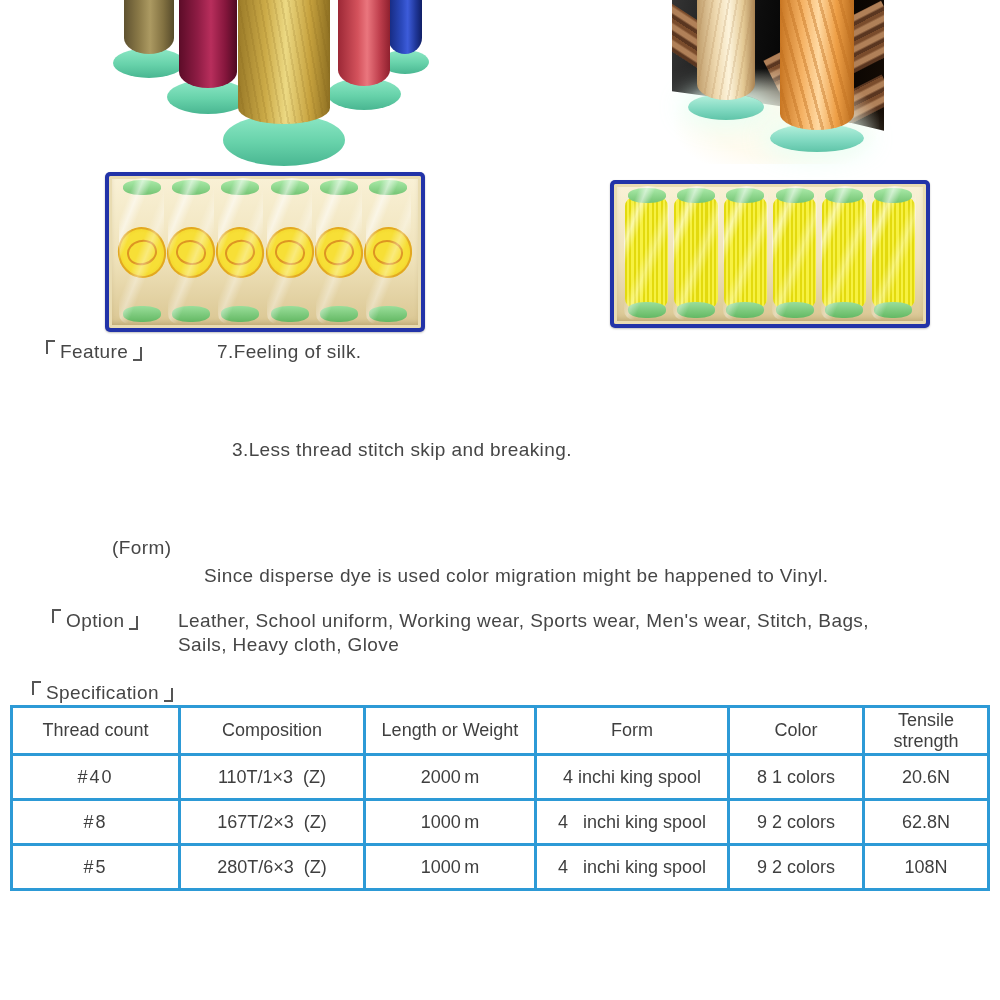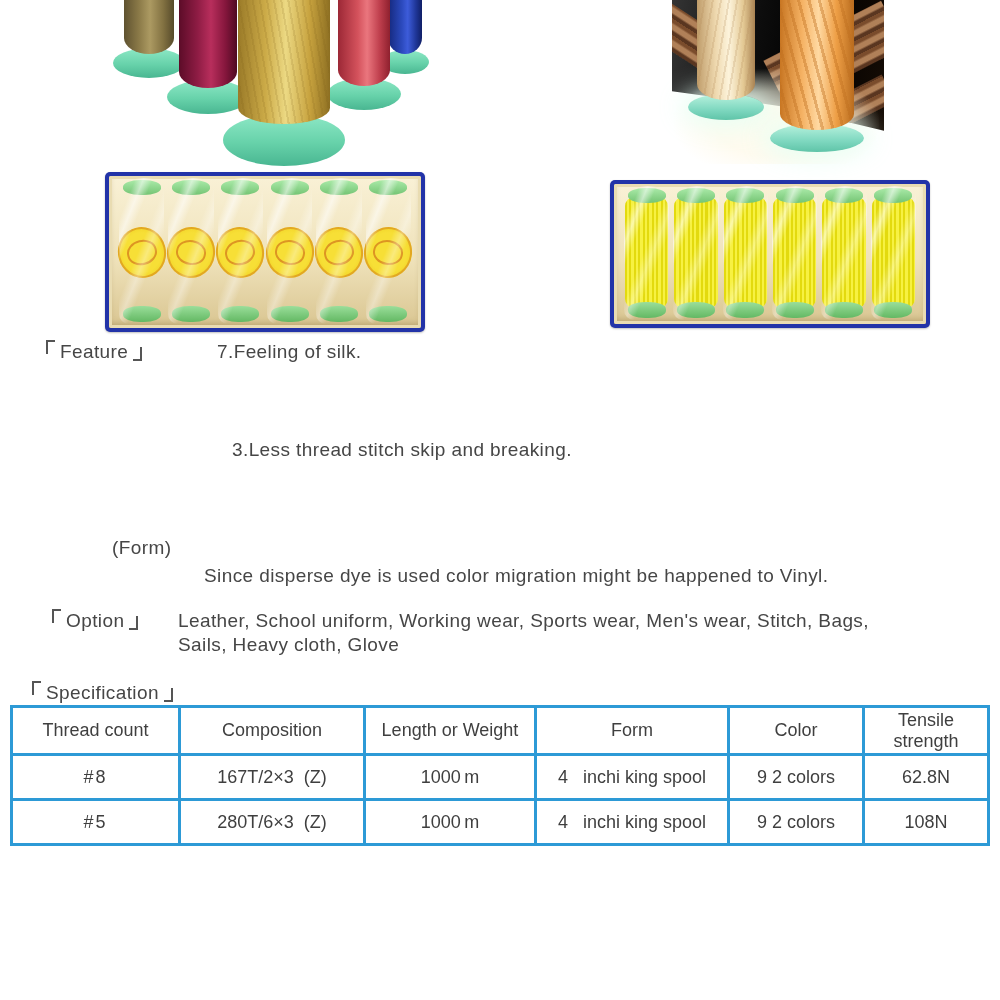--- a/index.html
+++ b/index.html
@@ -244,20 +244,28 @@
         <th>Thread count</th>
         <th>Composition</th>
         <th>Length or Weight</th>
         <th>Form</th>
         <th>Color</th>
         <th>Tensile strength</th>
       </tr>
     </thead>
     <tbody>
       <tr>
+        <td>#40</td>
+        <td>110T/1×3  (Z)</td>
+        <td>2000 m</td>
+        <td>4 inchi king spool</td>
+        <td>8 1 colors</td>
+        <td>20.6N</td>
+      </tr>
+      <tr>
         <td>#8</td>
         <td>167T/2×3  (Z)</td>
         <td>1000 m</td>
         <td>4   inchi king spool</td>
         <td>9 2 colors</td>
         <td>62.8N</td>
       </tr>
       <tr>
         <td>#5</td>
         <td>280T/6×3  (Z)</td>

